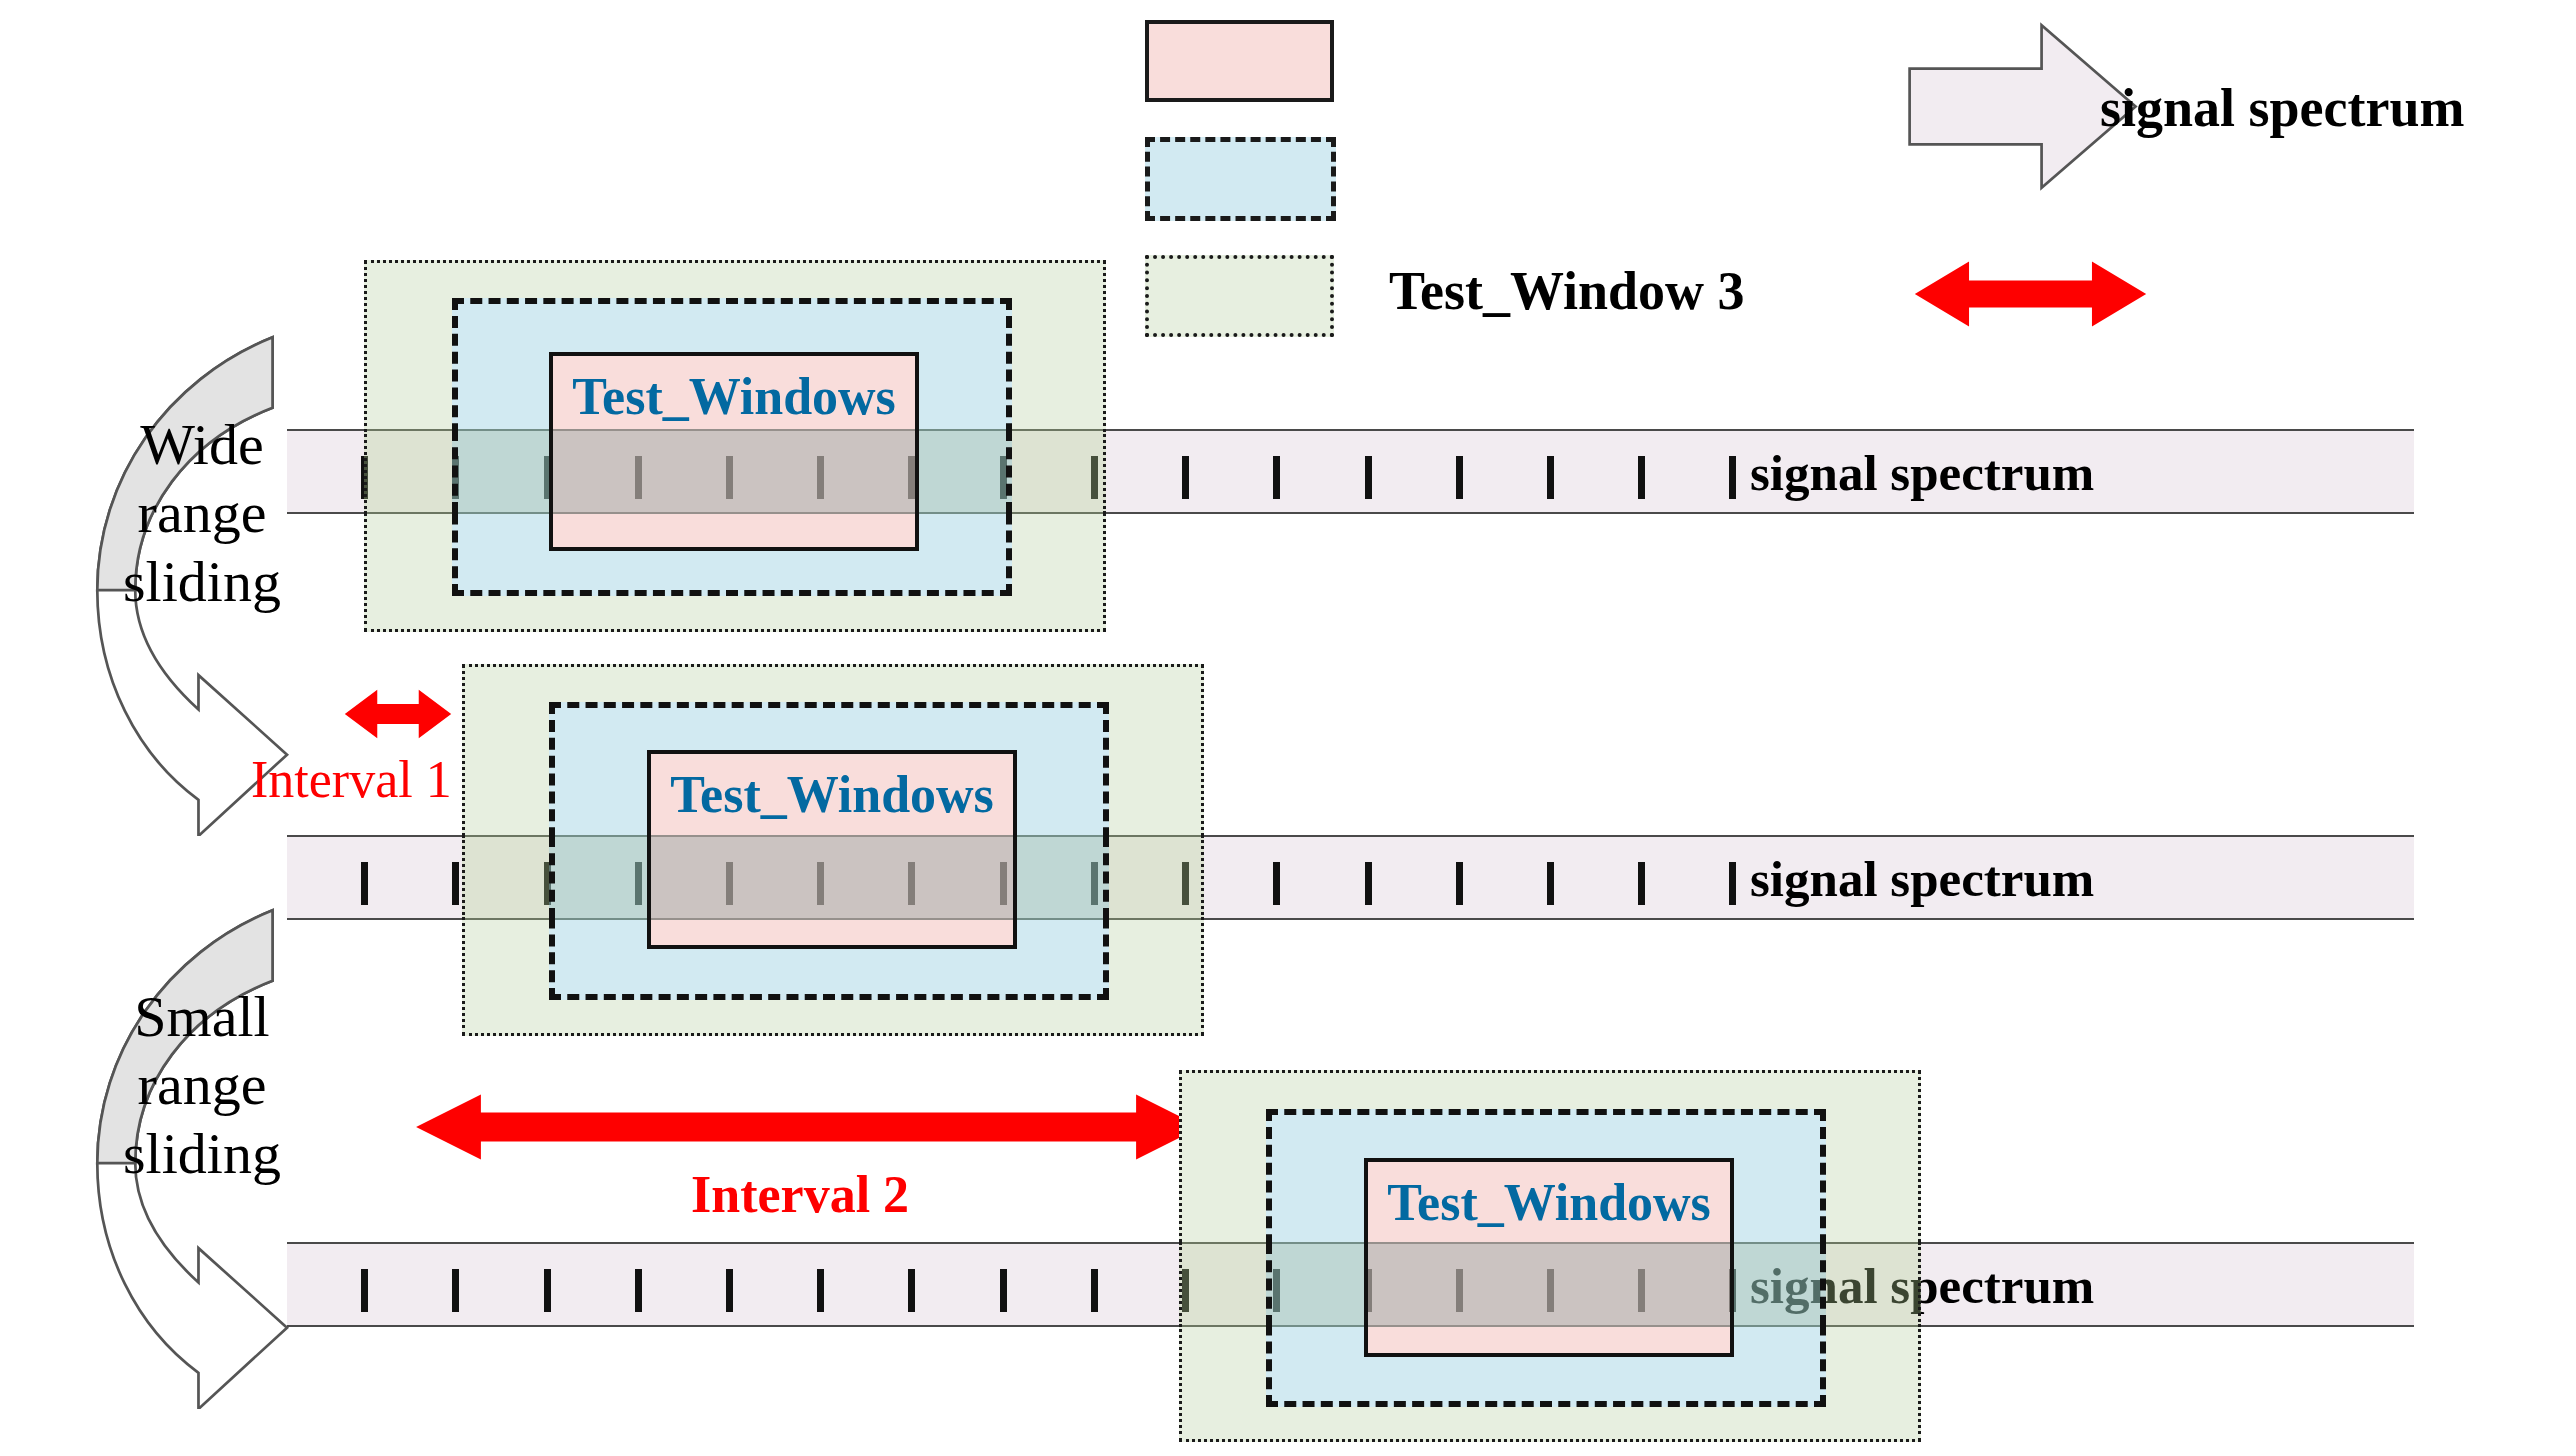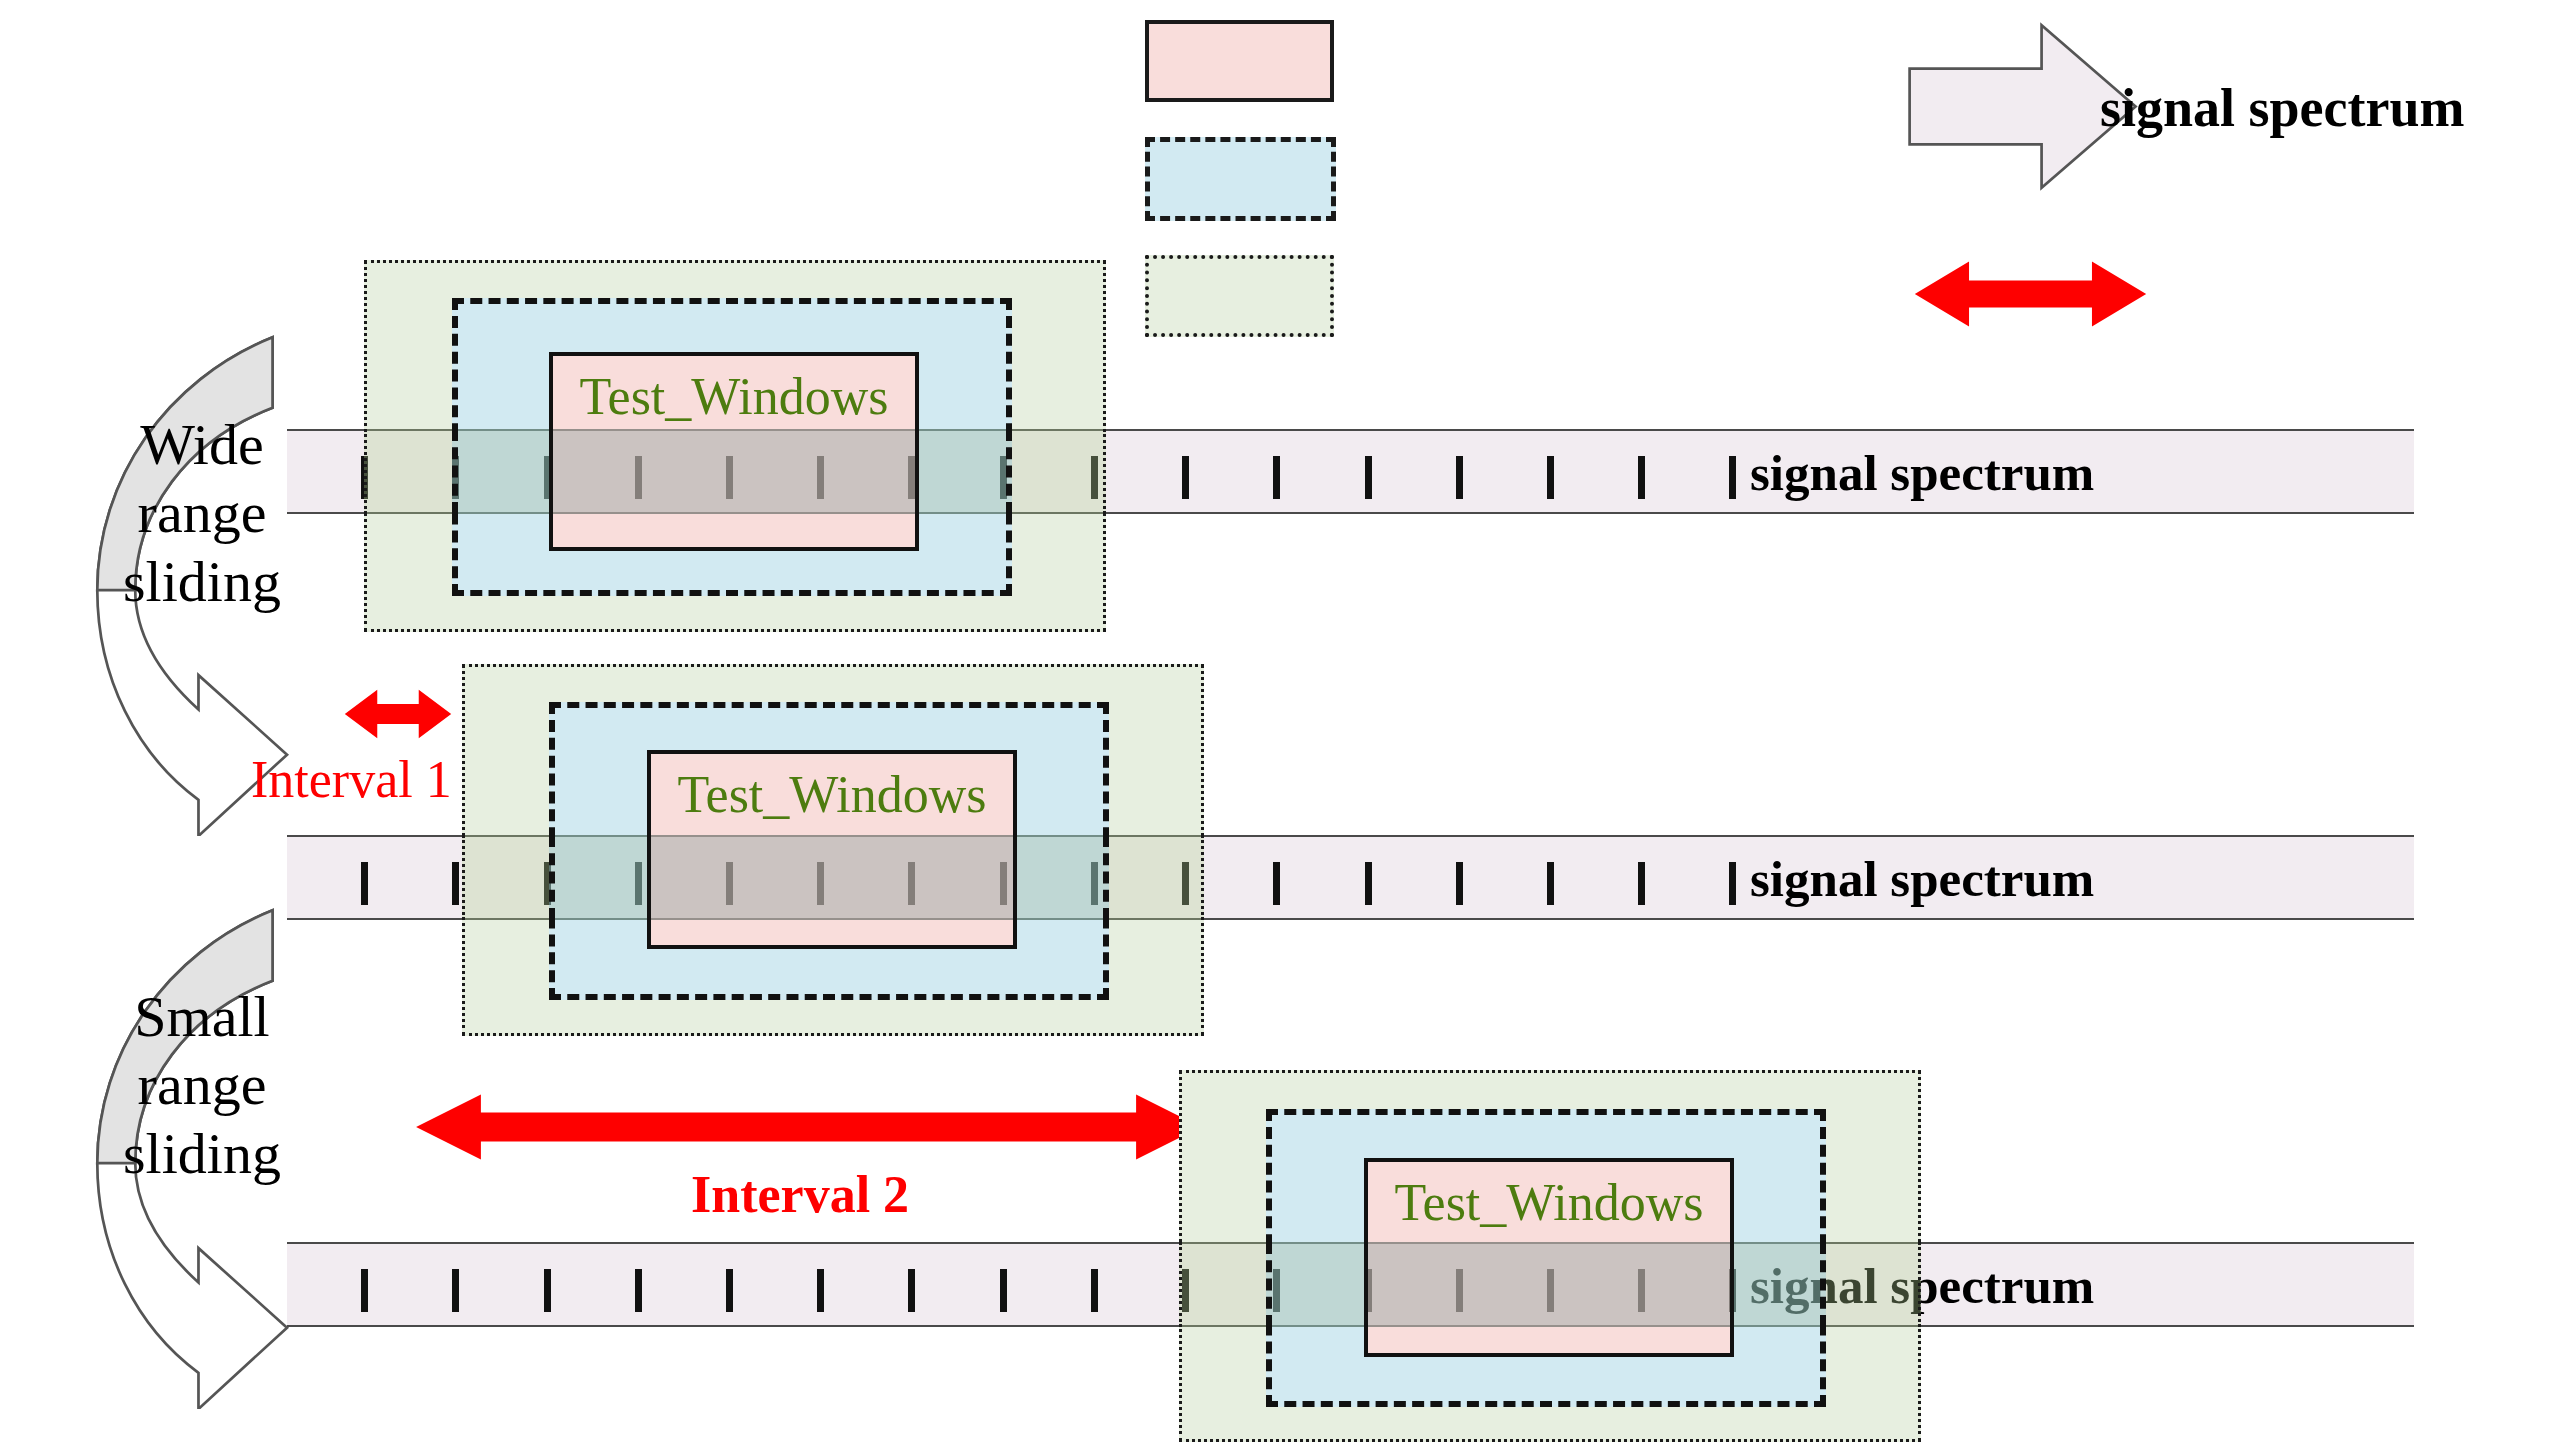--- a/index.html
+++ b/index.html
@@ -15,22 +15,22 @@
   .sw-1{background:#f9dddb;border:4.5px solid #1a1a1a;}
   .sw-2{background:#d2eaf2;border:5.4px dashed #1a1a1a;}
   .sw-3{background:#e7efe0;border:4.5px dotted #1a1a1a;}
   .legend-label{position:absolute;font-weight:bold;font-size:54px;color:#000;
                 white-space:nowrap;font-family:"Liberation Serif",serif;}
 
   
   .win3{position:absolute;background:#e7efe0;border:3.6px dotted #1a1a1a;box-sizing:border-box;}
   .win2{position:absolute;background:#d2eaf2;border:6.3px dashed #111;box-sizing:border-box;}
   .win1{position:absolute;background:#f9dddb;border:4.5px solid #111;box-sizing:border-box;}
-  .win1-label{position:absolute;left:0;right:0;text-align:center;font-weight:normal;
-              font-size:52px;color:#4d7c0f;white-space:nowrap;
+  .win1-label{position:absolute;left:0;right:0;text-align:center;font-weight:bold;
+              font-size:52px;color:#0369a1;white-space:nowrap;
               font-family:"Liberation Serif",serif;}
 
   
   .spectrum{position:absolute;height:85px;}
   .spectrum .shaft{position:absolute;left:0;top:0;height:85px;
                    background:#f2ecf1;border-top:2.7px solid #4a4a4a;border-bottom:2.7px solid #4a4a4a;
                    box-sizing:border-box;}
   .spectrum .head{position:absolute;top:-42px;width:0;height:0;}
   .spectrum .tick{position:absolute;width:7.2px;height:43px;background:#111;top:27px;}
   .spectrum .sp-label{position:absolute;font-weight:bold;font-size:51px;color:#000;
@@ -55,20 +55,21 @@
 
 <div id="stage">
 
   <div class="abs" style="left:0;top:0;width:2576px;height:352px;">
 
     <div class="legend-swatch sw-1" style="left:1145px;top:20px;"></div>
 
     <div class="legend-swatch sw-2" style="left:1145px;top:137px;"></div>
 
     <div class="legend-swatch sw-3" style="left:1145px;top:255px;"></div>
+    <div class="legend-label" style="left:1389px;top:260px;">Test_Window 3</div>
 
     <svg class="legend-arrow" style="left:1906px;top:16.3px;" width="235" height="181" viewBox="0 0 260 200">
       <path d="M 4 58 L 150 58 L 150 10 L 254 100 L 150 190 L 150 142 L 4 142 Z" fill="#f2ecf1" stroke="#555555" stroke-width="3"></path>
     </svg>
     <div class="legend-label" style="left:2100px;top:77px;">signal spectrum</div>
 
     <svg class="red-arrow" style="left:1913px;top:256px;" width="235" height="76" viewBox="0 0 260 84">
       <path d="M 2 42 L 62 6 L 62 27 L 198 27 L 198 6 L 258 42 L 198 78 L 198 57 L 62 57 L 62 78 Z" fill="#fe0000"></path>
     </svg>
   </div>

